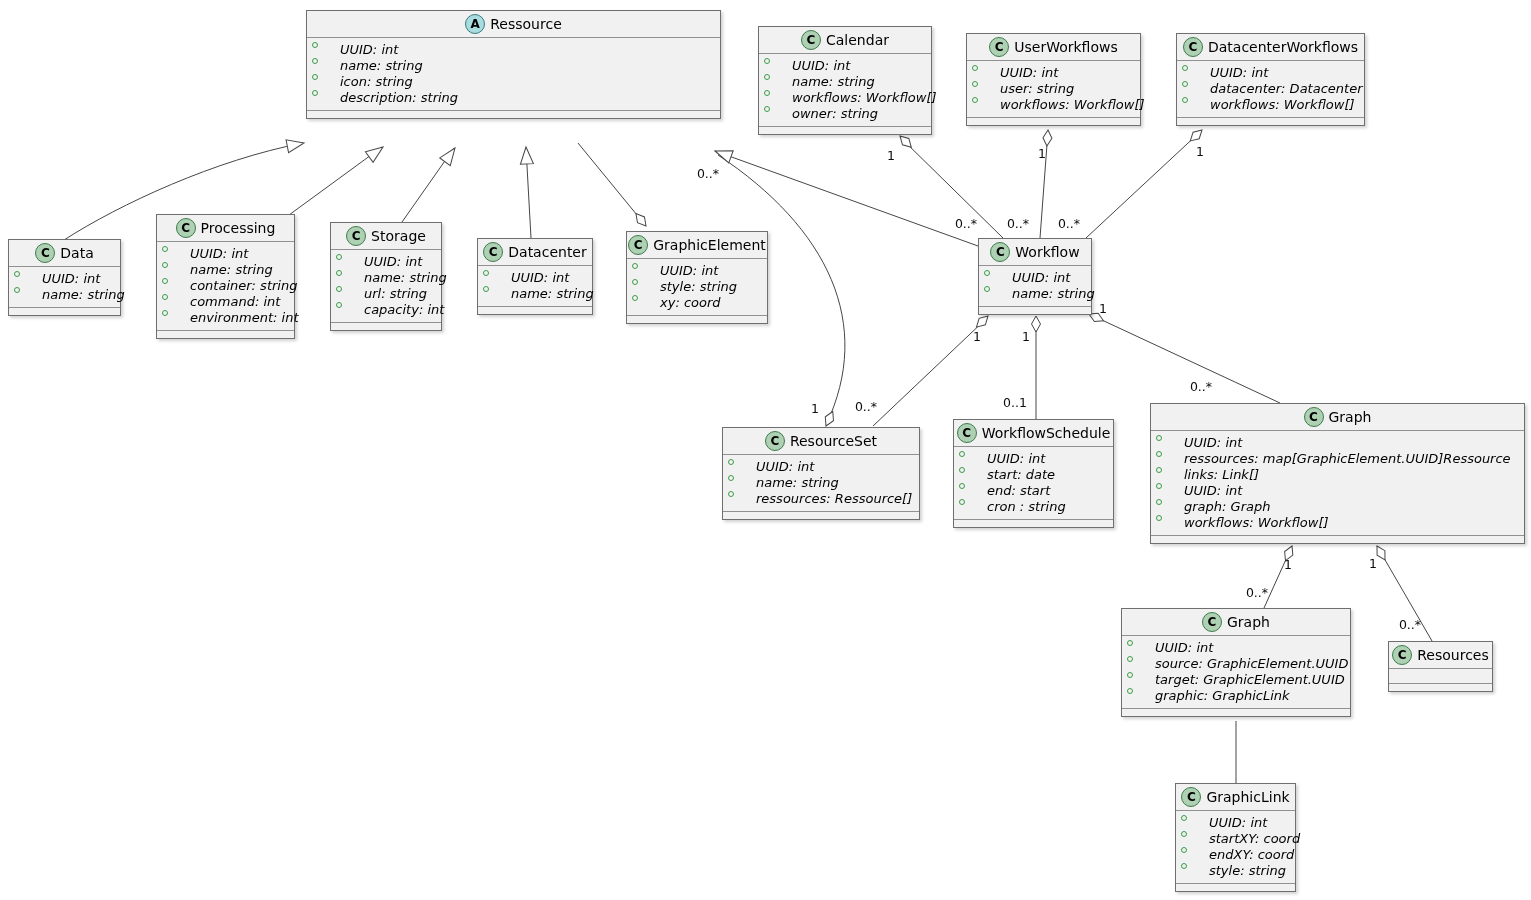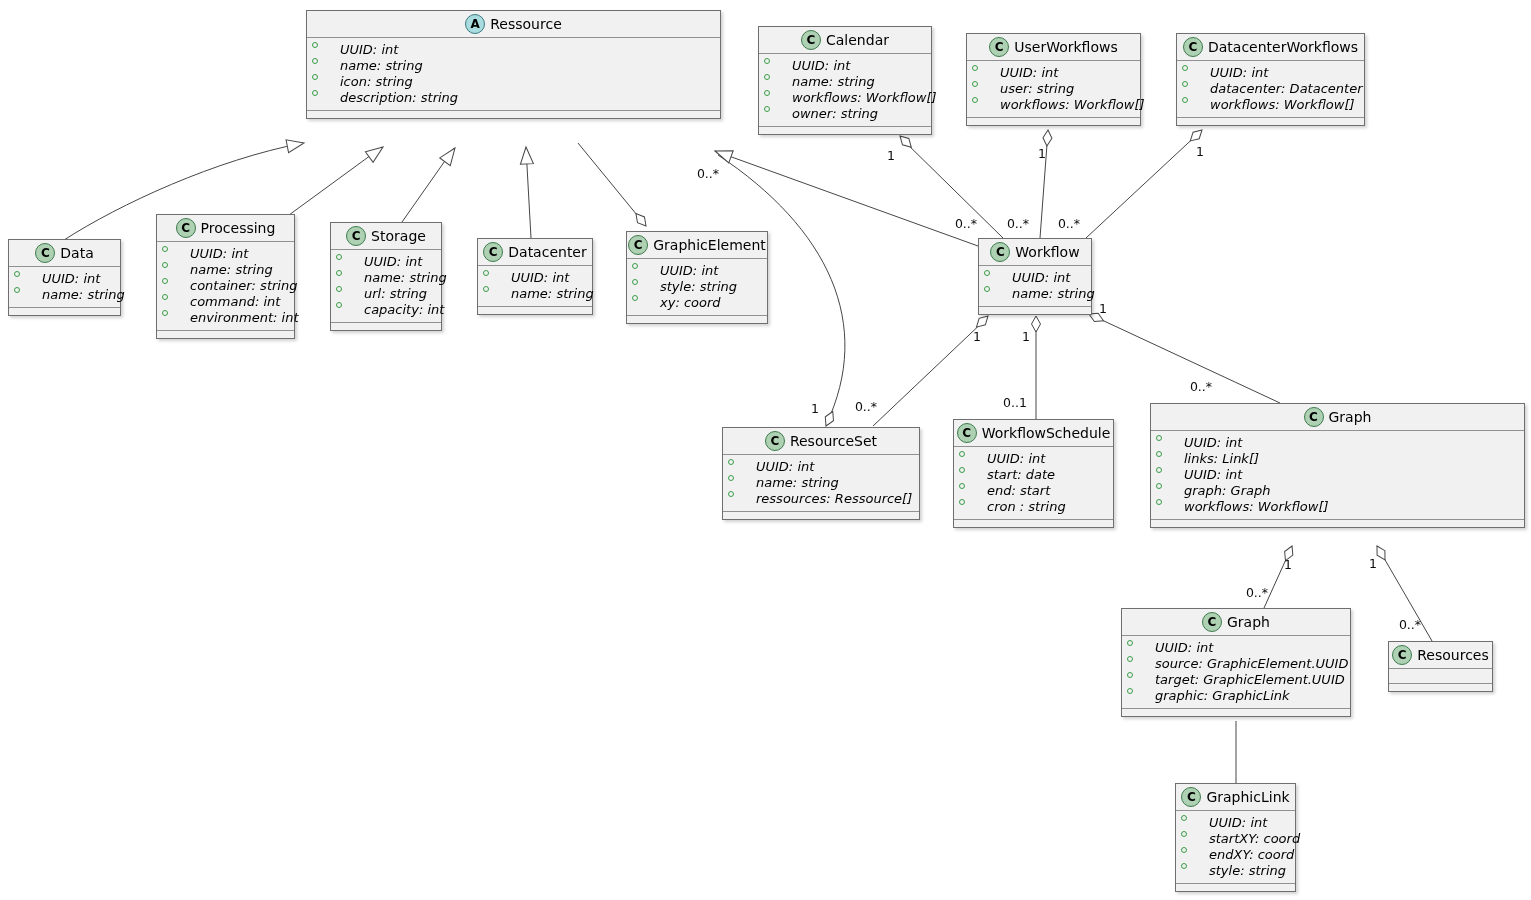--- a/index.html
+++ b/index.html
@@ -370,20 +370,24 @@
       <span class="badge badge-class">C</span>
       <span class="class-name">Graph</span>
     </div>
     <div class="class-attrs">
         <div class="attr-row">
           <span class="attr-circle"></span>
           <span class="attr-text">UUID: int</span>
         </div>
         <div class="attr-row">
           <span class="attr-circle"></span>
+          <span class="attr-text">ressources: map[GraphicElement.UUID]Ressource</span>
+        </div>
+        <div class="attr-row">
+          <span class="attr-circle"></span>
           <span class="attr-text">links: Link[]</span>
         </div>
         <div class="attr-row">
           <span class="attr-circle"></span>
           <span class="attr-text">UUID: int</span>
         </div>
         <div class="attr-row">
           <span class="attr-circle"></span>
           <span class="attr-text">graph: Graph</span>
         </div>

